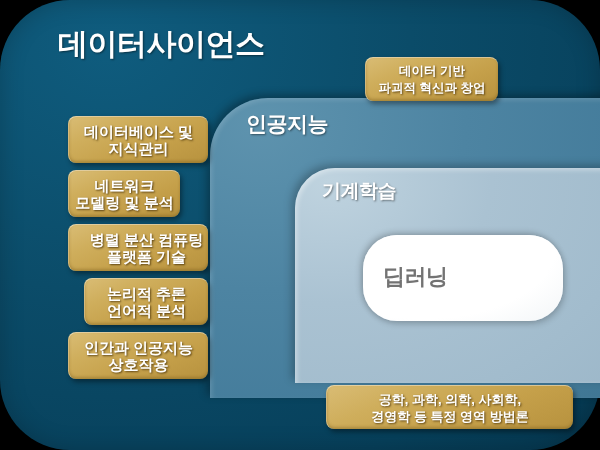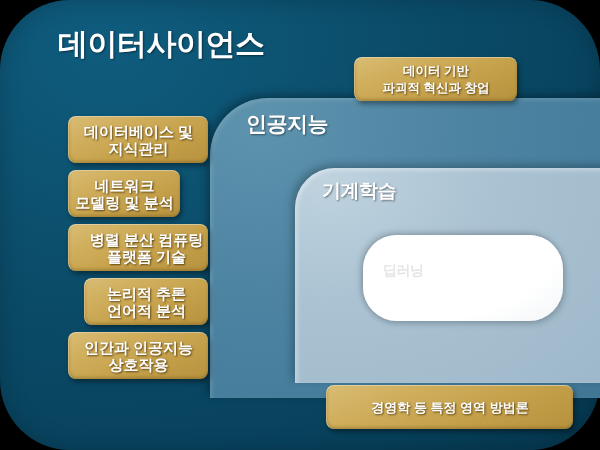--- a/index.html
+++ b/index.html
@@ -113,22 +113,22 @@
     font-size: 21px;
   }
   #ml-title {
     left: 322px;
     top: 178px;
     font-size: 19px;
   }
   #dl-title {
     left: 383px;
     top: 262px;
-    font-size: 14px;
-    color: #e5e5e5;
+    font-size: 22px;
+    color: #737373;
     text-shadow: 0 1px 0 rgba(255,255,255,0.8);
   }
 
   
   .chip {
     position: absolute;
     box-sizing: border-box;
     border-radius: 8px;
     background: linear-gradient(158deg, #d9bc74 0%, #cfae5c 28%, #c5a04a 62%, #b7923e 100%);
     border-top: 1px solid rgba(255,255,255,0.45);
@@ -151,21 +151,21 @@
   .chip .ln { display: block; white-space: nowrap; }
 
   
   #chip-db       { left: 68px;  top: 116px; width: 140px; height: 47px; }
   #chip-network  { left: 68px;  top: 170px; width: 112px; height: 47px; }
   #chip-parallel { left: 68px;  top: 224px; width: 140px; height: 47px; padding-left: 20px; }
   #chip-logic    { left: 84px;  top: 278px; width: 124px; height: 47px; }
   #chip-hai      { left: 68px;  top: 332px; width: 140px; height: 47px; text-align: center; }
 
   
-  #chip-innovation { left: 354px; top: 57px;  width: 163px; height: 44px; font-size: 12.5px; }
+  #chip-innovation { left: 365px; top: 57px;  width: 133px; height: 44px; font-size: 12.5px; }
   
   #chip-domain     { left: 326px; top: 385px; width: 247px; height: 44px; font-size: 13px; }
 </style>
 </head>
 <body>
 
 <div id="stage">
 
   <div class="ds-shell"></div>
 
@@ -207,16 +207,17 @@
     <span class="ln">논리적 추론</span>
     <span class="ln">언어적 분석</span>
   </div>
 
   <div class="chip" id="chip-hai">
     <span class="ln">인간과 인공지능</span>
     <span class="ln">상호작용</span>
   </div>
 
   <div class="chip" id="chip-domain">
+    <span class="ln">공학, 과학, 의학, 사회학,</span>
     <span class="ln">경영학 등 특정 영역 방법론</span>
   </div>
 
 </div>
 
 </body></html>

